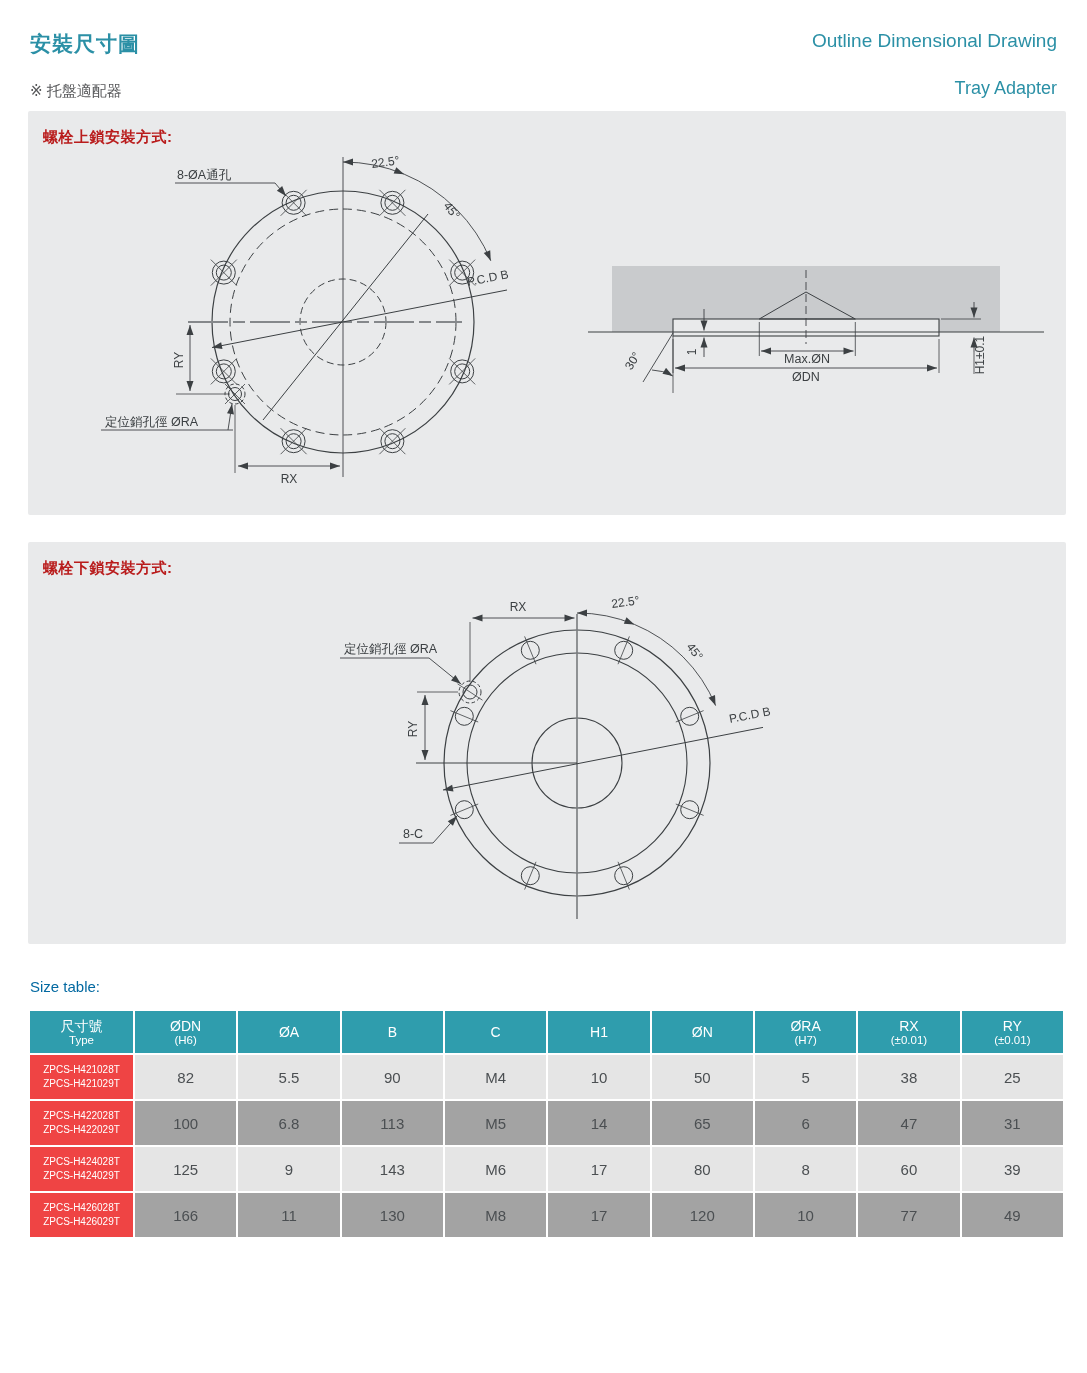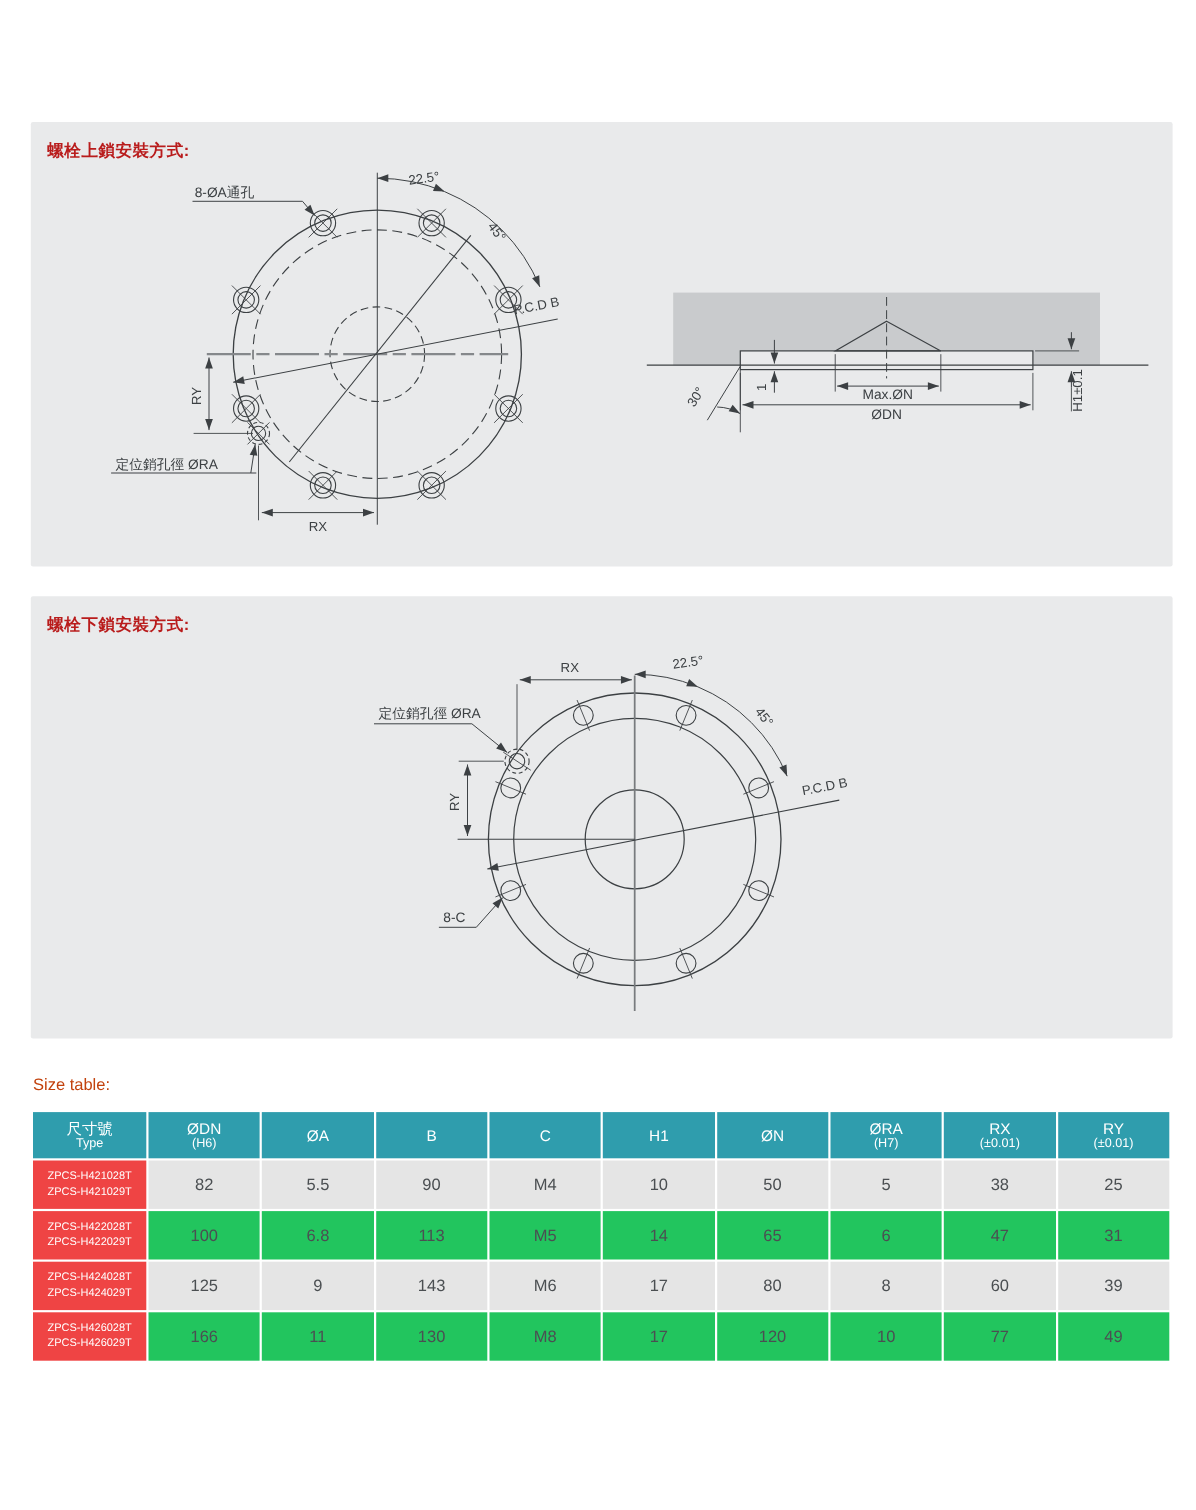--- a/index.html
+++ b/index.html
@@ -8,35 +8,43 @@
   .hdr-left .t1{font-size:21px;font-weight:bold;color:#2b90a6;letter-spacing:1px;}
   .hdr-left .t2{font-size:15px;color:#58595b;margin-top:24px;}
   .hdr-right{text-align:right;}
   .hdr-right .t1{font-size:19px;color:#2b90a6;}
   .hdr-right .t2{font-size:18px;color:#2b90a6;margin-top:26px;}
   .panel{position:relative;margin-left:28px;width:1038px;background:#e9eaeb;border-radius:2px;}
   .panel-1{height:404px;margin-top:0;}
   .panel-2{height:402px;margin-top:27px;}
   .panel .ptitle{position:absolute;left:15px;top:17px;font-size:15px;font-weight:bold;color:#b91c1c;letter-spacing:0.5px;}
   .panel svg{position:absolute;left:0;top:0;}
-  .size-label{margin:34px 0 0 30px;font-size:15px;color:#c2410c;}
+  .size-label{margin:34px 0 0 30px;font-size:15px;color:#0369a1;}
   table.size{border-collapse:separate;border-spacing:2px;margin:14px 0 0 28px;width:1037px;table-layout:fixed;}
   table.size th{background:#2f9dad;color:#fff;height:42px;font-weight:normal;padding:0;vertical-align:middle;}
   table.size th .h1{font-size:14px;line-height:16px;}
   table.size th .h2{font-size:11.5px;line-height:13px;}
   table.size th:first-child{width:103px;}
   td.type-cell{background:#ef4444;color:#fff;font-size:10px;line-height:14px;text-align:center;height:42px;}
   td.val-cell{background:#e5e5e5;color:#4b4f52;font-size:15px;text-align:center;height:42px;}
-  tr.alt td.val-cell{background:#22c55e;}
+  tr.alt td.val-cell{background:#a3a3a3;}
   svg text{fill:#3c4043;stroke:none;font-family:"Liberation Sans","DejaVu Sans",sans-serif;}
 </style>
 </head>
 <body>
 
 <div class="hdr">
+  <div class="hdr-left">
+    <div class="t1">安裝尺寸圖</div>
+    <div class="t2">※ 托盤適配器</div>
+  </div>
+  <div class="hdr-right">
+    <div class="t1">Outline Dimensional Drawing</div>
+    <div class="t2">Tray Adapter</div>
+  </div>
 </div>
 
 <div class="panel panel-1">
   <svg width="1038" height="404" viewBox="0 0 1038 404">
     <defs>
       <marker id="a1" markerUnits="userSpaceOnUse" markerWidth="11" markerHeight="8" viewBox="0 0 11 8" refX="10.5" refY="4" orient="auto-start-reverse">
         <path d="M0.5,0.5 L10.5,4 L0.5,7.5 z" fill="#3c4043"></path>
       </marker>
     </defs>
 

